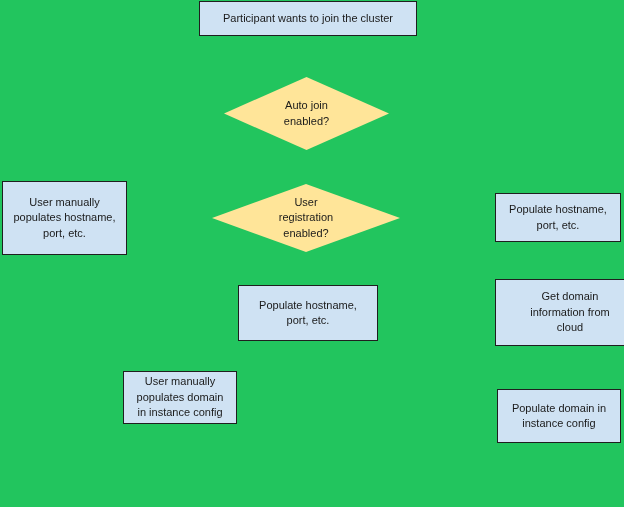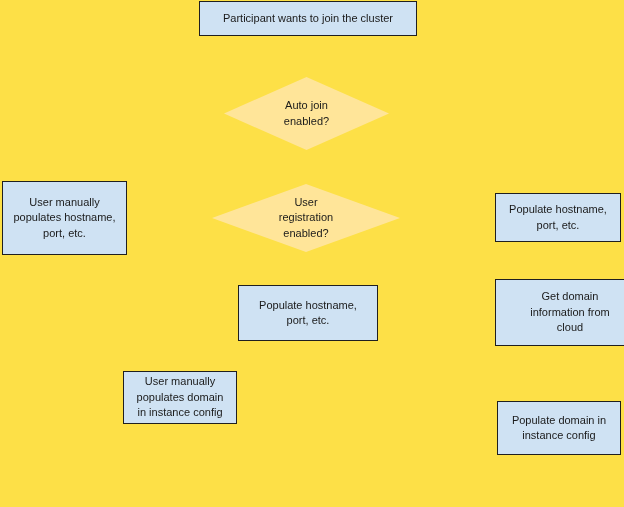--- a/index.html
+++ b/index.html
@@ -4,21 +4,21 @@
 <style>
   html, body {
     margin: 0;
     padding: 0;
     background: #000000;
   }
   .canvas {
     position: relative;
     width: 624px;
     height: 507px;
-    background: #fde047;
+    background: #22c55e;
     overflow: hidden;
     font-family: "Liberation Sans", "DejaVu Sans", sans-serif;
     font-size: 11px;
     line-height: 1.4;
     color: #1a1a1a;
   }
   .node {
     position: absolute;
     box-sizing: border-box;
     display: flex;
@@ -42,21 +42,21 @@
   }
   
   .n-start            { left: 199px; top: 1px;   width: 218px; height: 35px; }
   .n-auto-join        { left: 224px; top: 77px;  width: 165px; height: 73px; }
   .n-manual-hostname  { left: 2px;   top: 181px; width: 125px; height: 74px; }
   .n-auto-reg         { left: 212px; top: 184px; width: 188px; height: 68px; }
   .n-pop-host-right   { left: 495px; top: 193px; width: 126px; height: 49px; }
   .n-get-domain       { left: 495px; top: 279px; width: 150px; height: 67px; }
   .n-pop-host-mid     { left: 238px; top: 285px; width: 140px; height: 56px; }
   .n-manual-domain    { left: 123px; top: 371px; width: 114px; height: 53px; }
-  .n-pop-domain       { left: 497px; top: 389px; width: 124px; height: 54px; margin-top: 12px; }
+  .n-pop-domain       { left: 497px; top: 389px; width: 124px; height: 54px; }
   .n-register         { left: 73px;  top: 469px; width: 233px; height: 36px; }
 </style>
 </head>
 <body>
 
 <div class="canvas">
 
   <div class="node process n-start">
     <span>Participant wants to join the cluster</span>
   </div>

